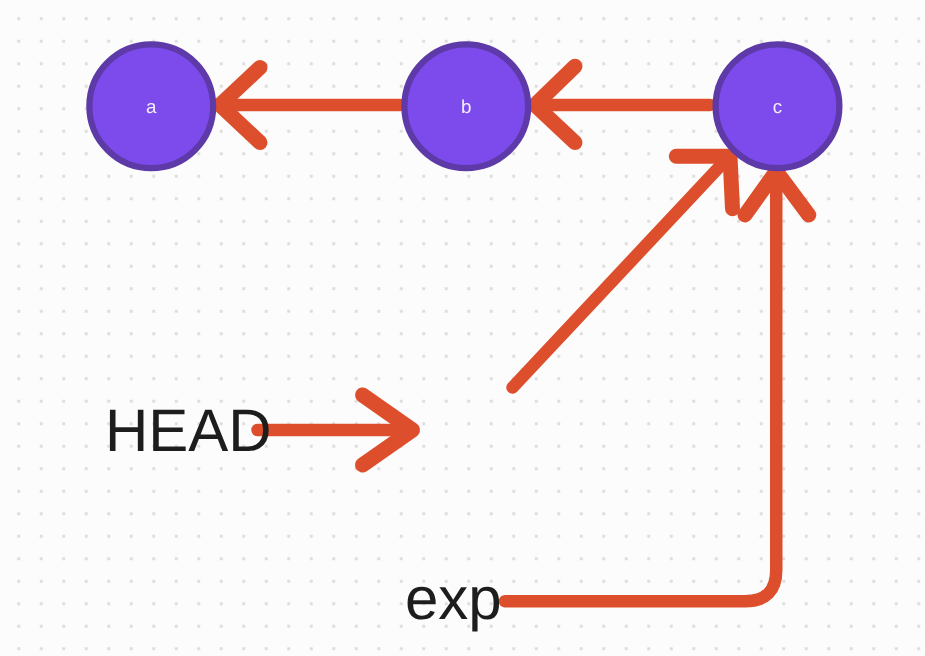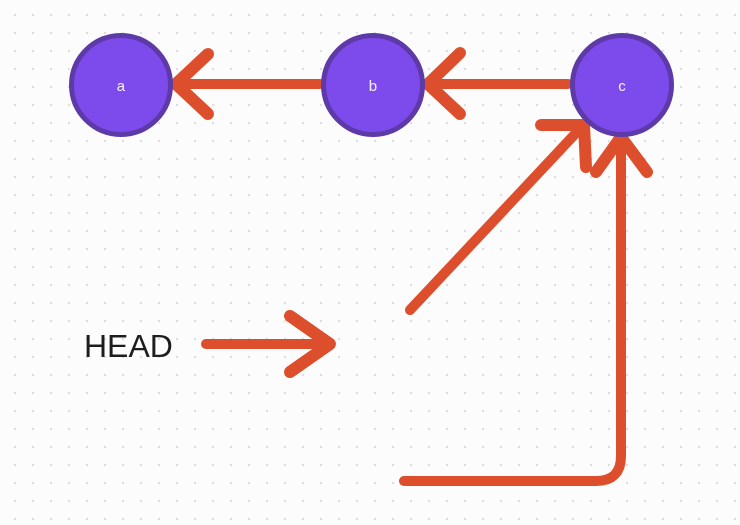--- a/index.html
+++ b/index.html
@@ -49,21 +49,21 @@
   .node-b { left: 321px; top: 33px; }
   .node-c { left: 570px; top: 33px; }
   .node-label {
     color: var(--node-label);
     font-size: 15px;
     line-height: 1;
   }
   .ref-label {
     position: absolute;
     color: var(--text);
-    font-size: 32px;
+    font-size: 48px;
     line-height: 44px;
     white-space: nowrap;
   }
   .head-label { left: 84px;  top: 324px; }
   .main-label { left: 332px; top: 324px; }
   .exp-label  { left: 324px; top: 458px; }
 </style>
 </head>
 <body>
 
@@ -101,14 +101,15 @@
     <span class="node-label">a</span>
   </div>
   <div class="node node-b">
     <span class="node-label">b</span>
   </div>
   <div class="node node-c">
     <span class="node-label">c</span>
   </div>
 
   <div class="ref-label head-label">HEAD</div>
+  <div class="ref-label exp-label">exp</div>
 
 </div>
 
 </body></html>

